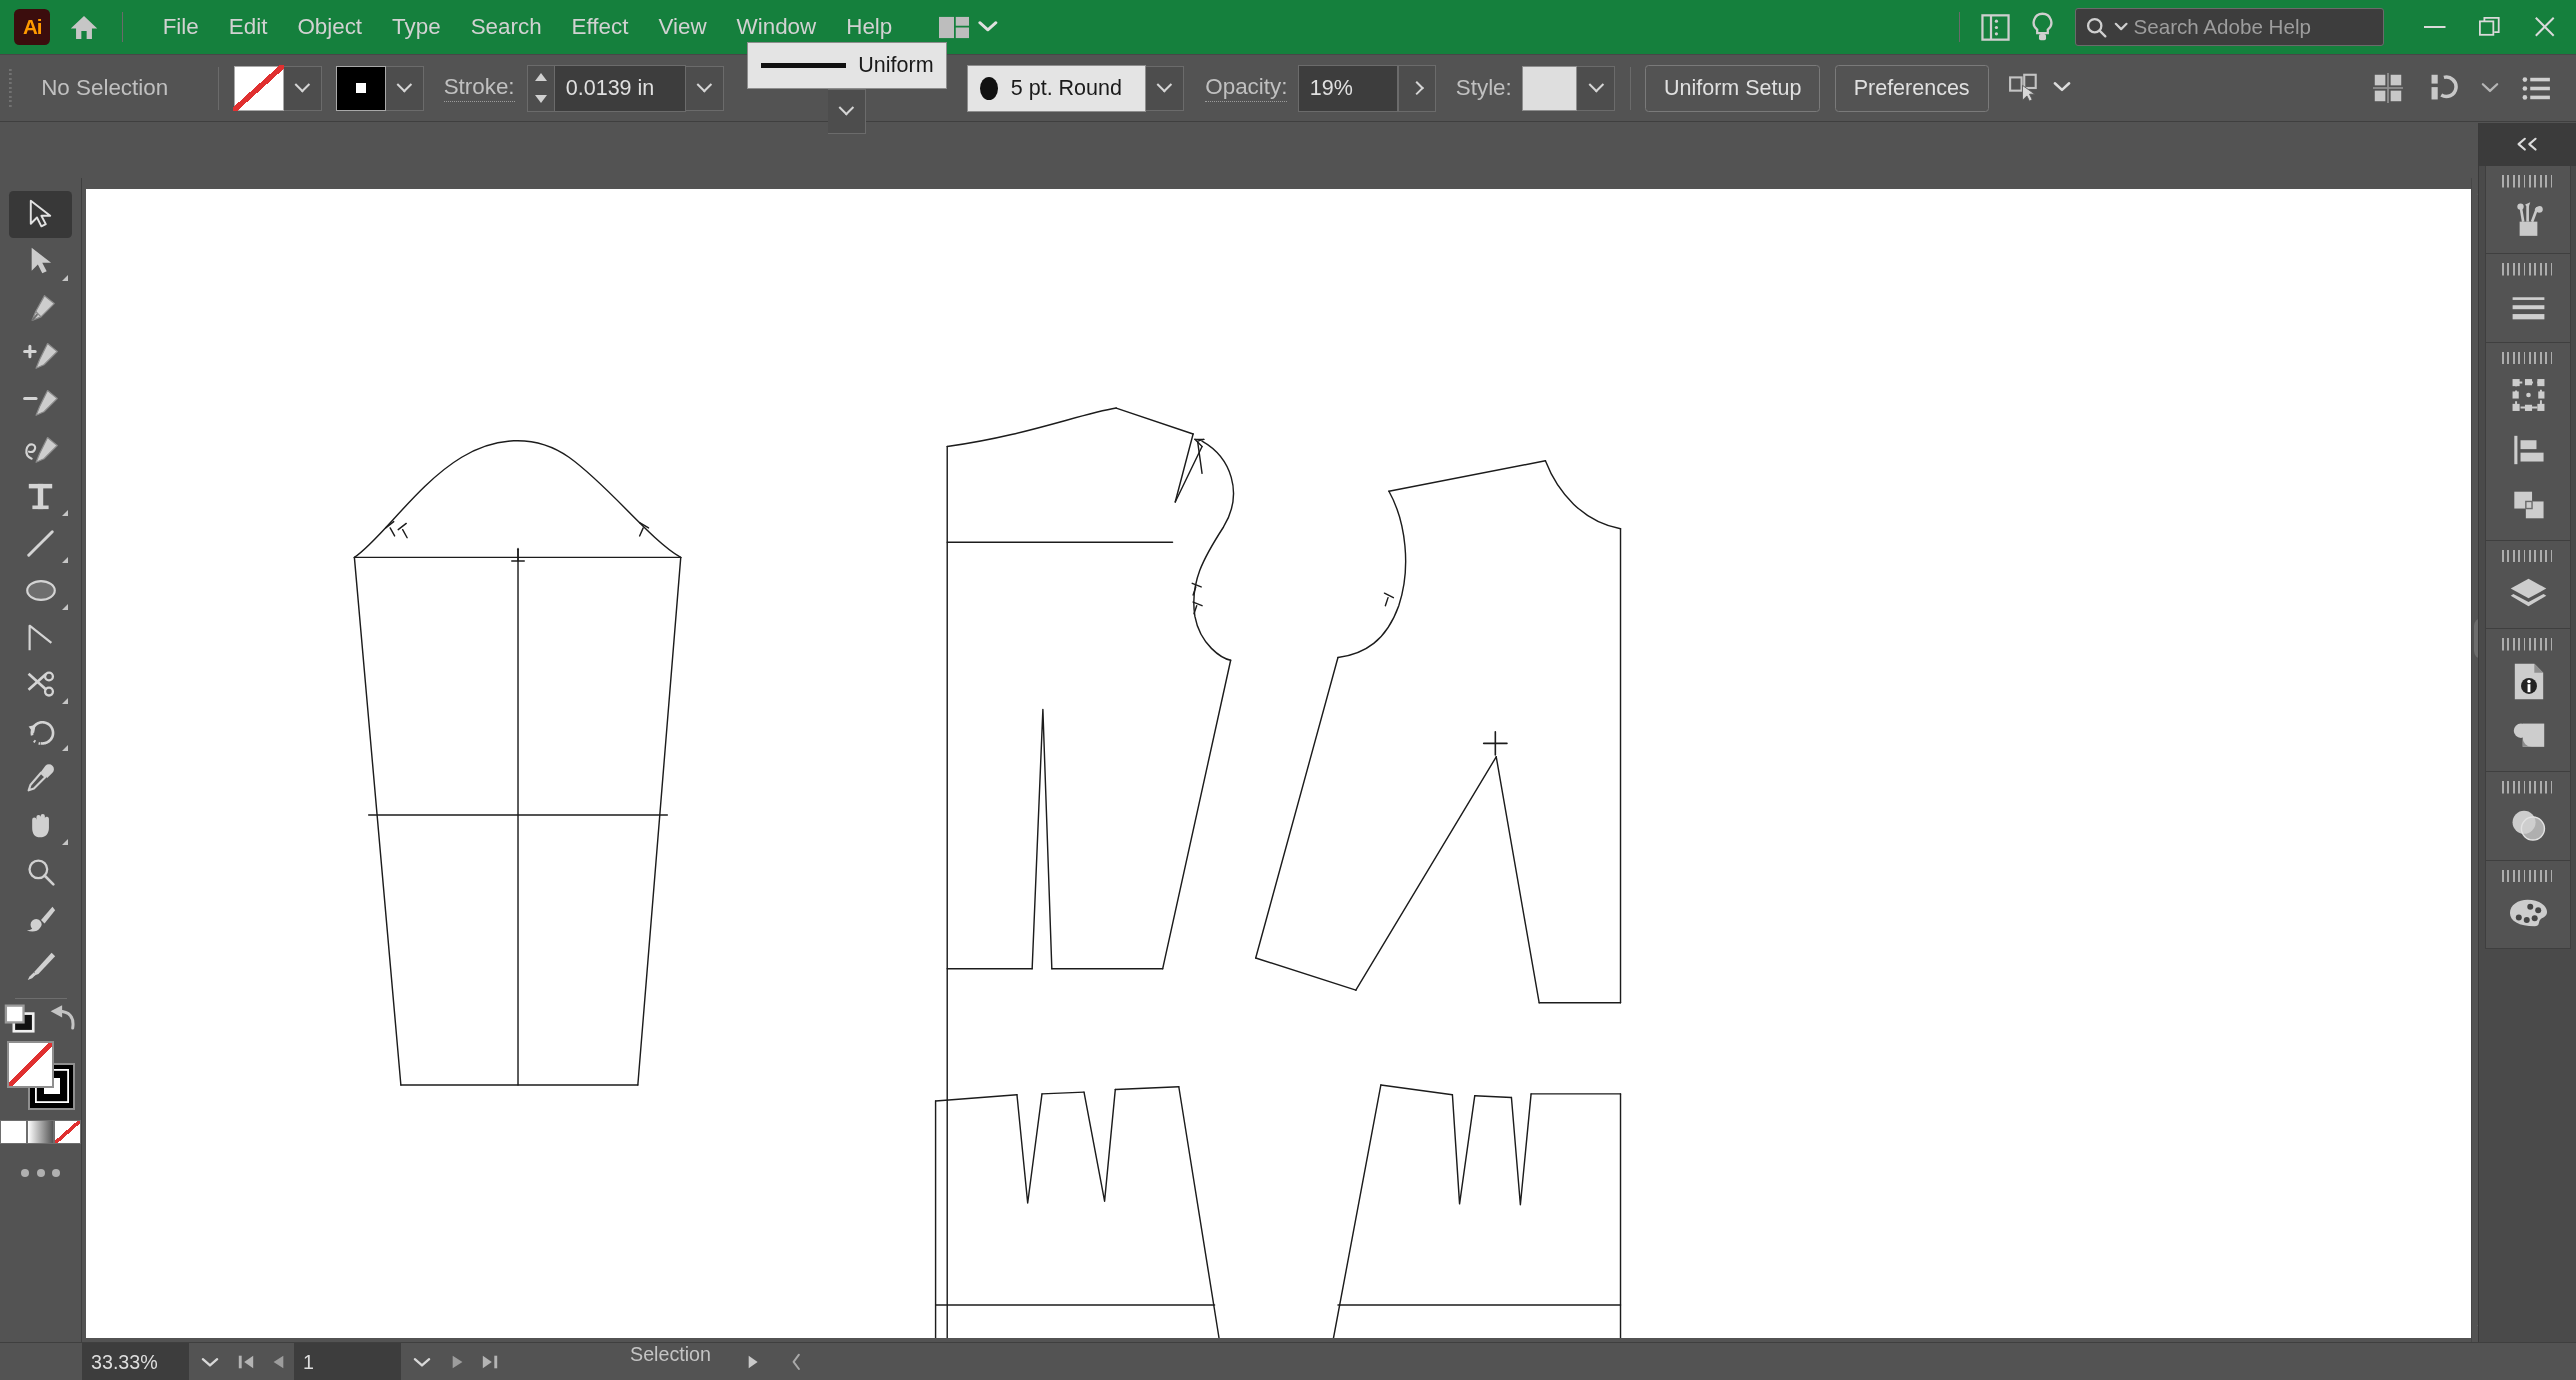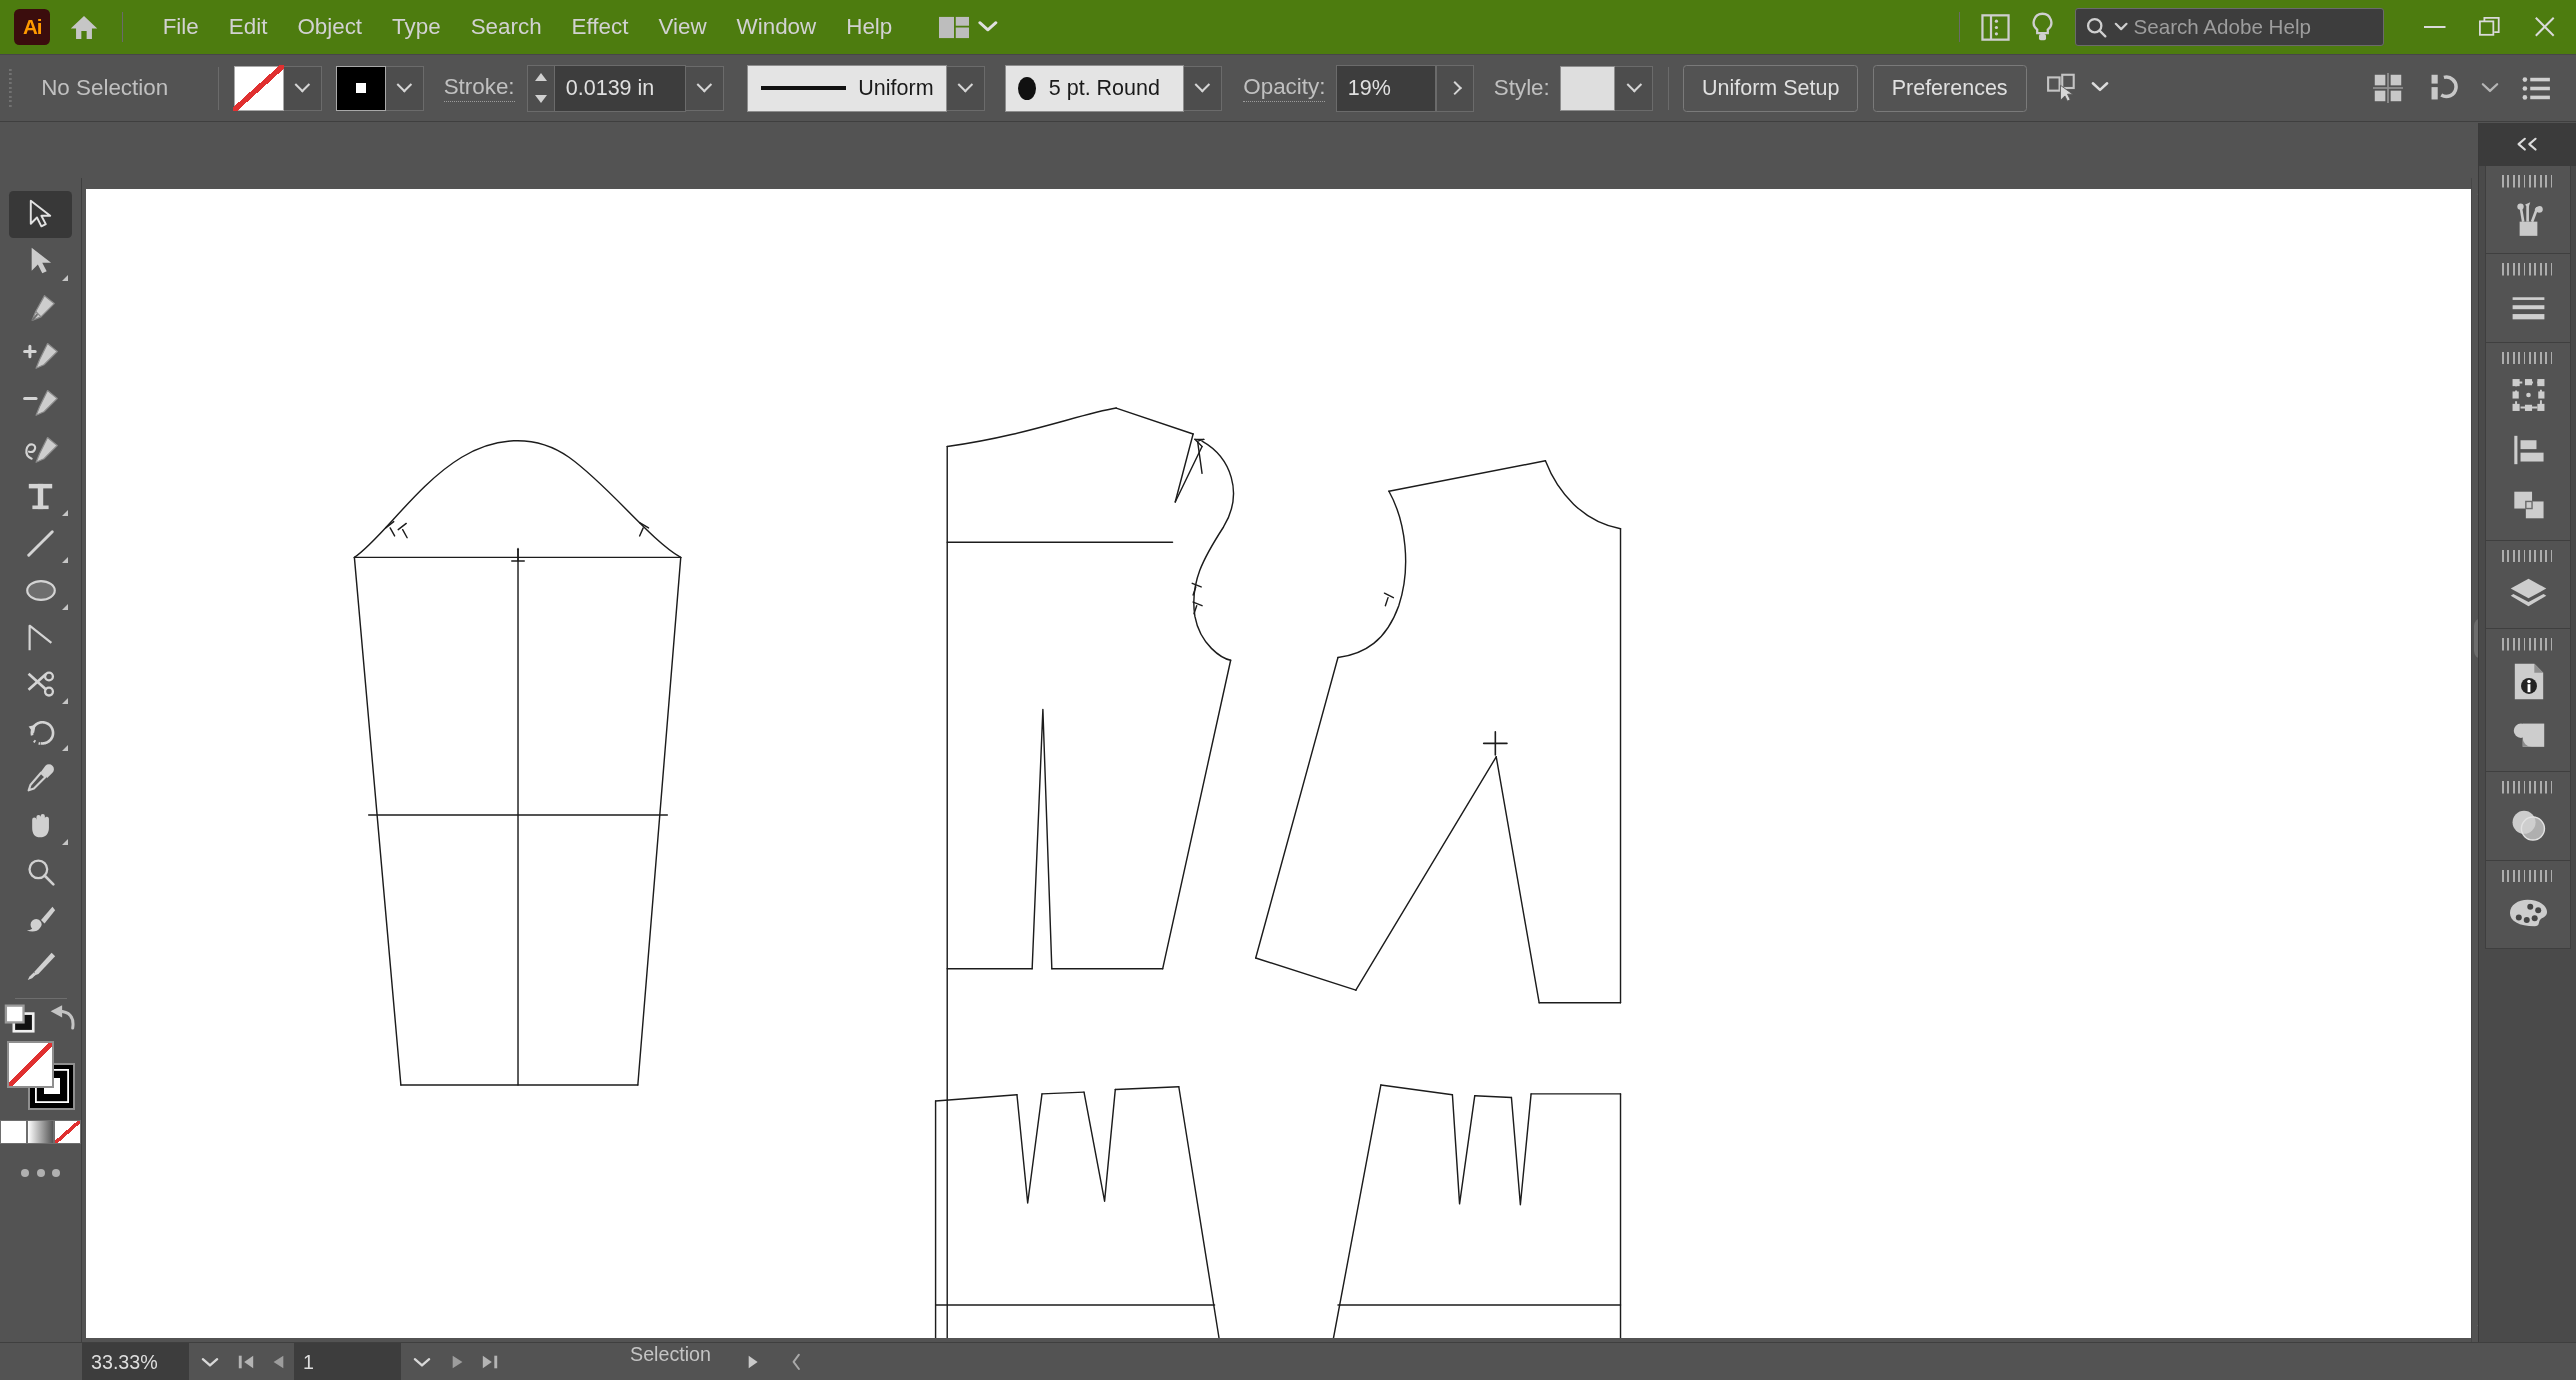--- a/index.html
+++ b/index.html
@@ -23,21 +23,21 @@
     --field-light:  #e4e4e4;
     --border:       #5f5f5f;
     --border-dk:    #2e2e2e;
   }
 
   #app { position: relative; width: 2576px; height: 1380px; background: var(--chrome); }
 
   
   .menubar {
     position: absolute; left: 0; top: 0; width: 2576px; height: 55px;
-    background: #4d7c0f;
+    background: #15803d;
     display: flex; align-items: center;
     border-bottom: 0.9px solid #474747;
   }
   .ai-logo {
     width: 36px; height: 36px; margin-left: 14.3px;
     background: #3b0d0d; border-radius: 5.4px;
     color: #ff9a00; font-size: 20.6px; font-weight: bold;
     display: flex; align-items: center; justify-content: center;
     font-family: "Liberation Sans", sans-serif;
     letter-spacing: -0.9px;
@@ -325,21 +325,21 @@
         <div class="tri-up"></div>
         <div class="tri-dn"></div>
       </div>
       <div class="field-dark" style="width:132px;">0.0139 in</div>
       <div class="dd-arrow">
           <span class="chev"></span>
         </div>
     </div>
 
     <div style="width:23px;"></div>
-    <div style="display:flex;align-items:center;">
+    <div style="display:flex;align-items:center;flex-direction:column;">
       <div class="field-light" style="width:200px;">
         <span class="uniform-line"></span>
         <span>Uniform</span>
       </div>
       <div class="dd-arrow">
           <span class="chev"></span>
         </div>
     </div>
 
     <div style="width:19.7px;"></div>

